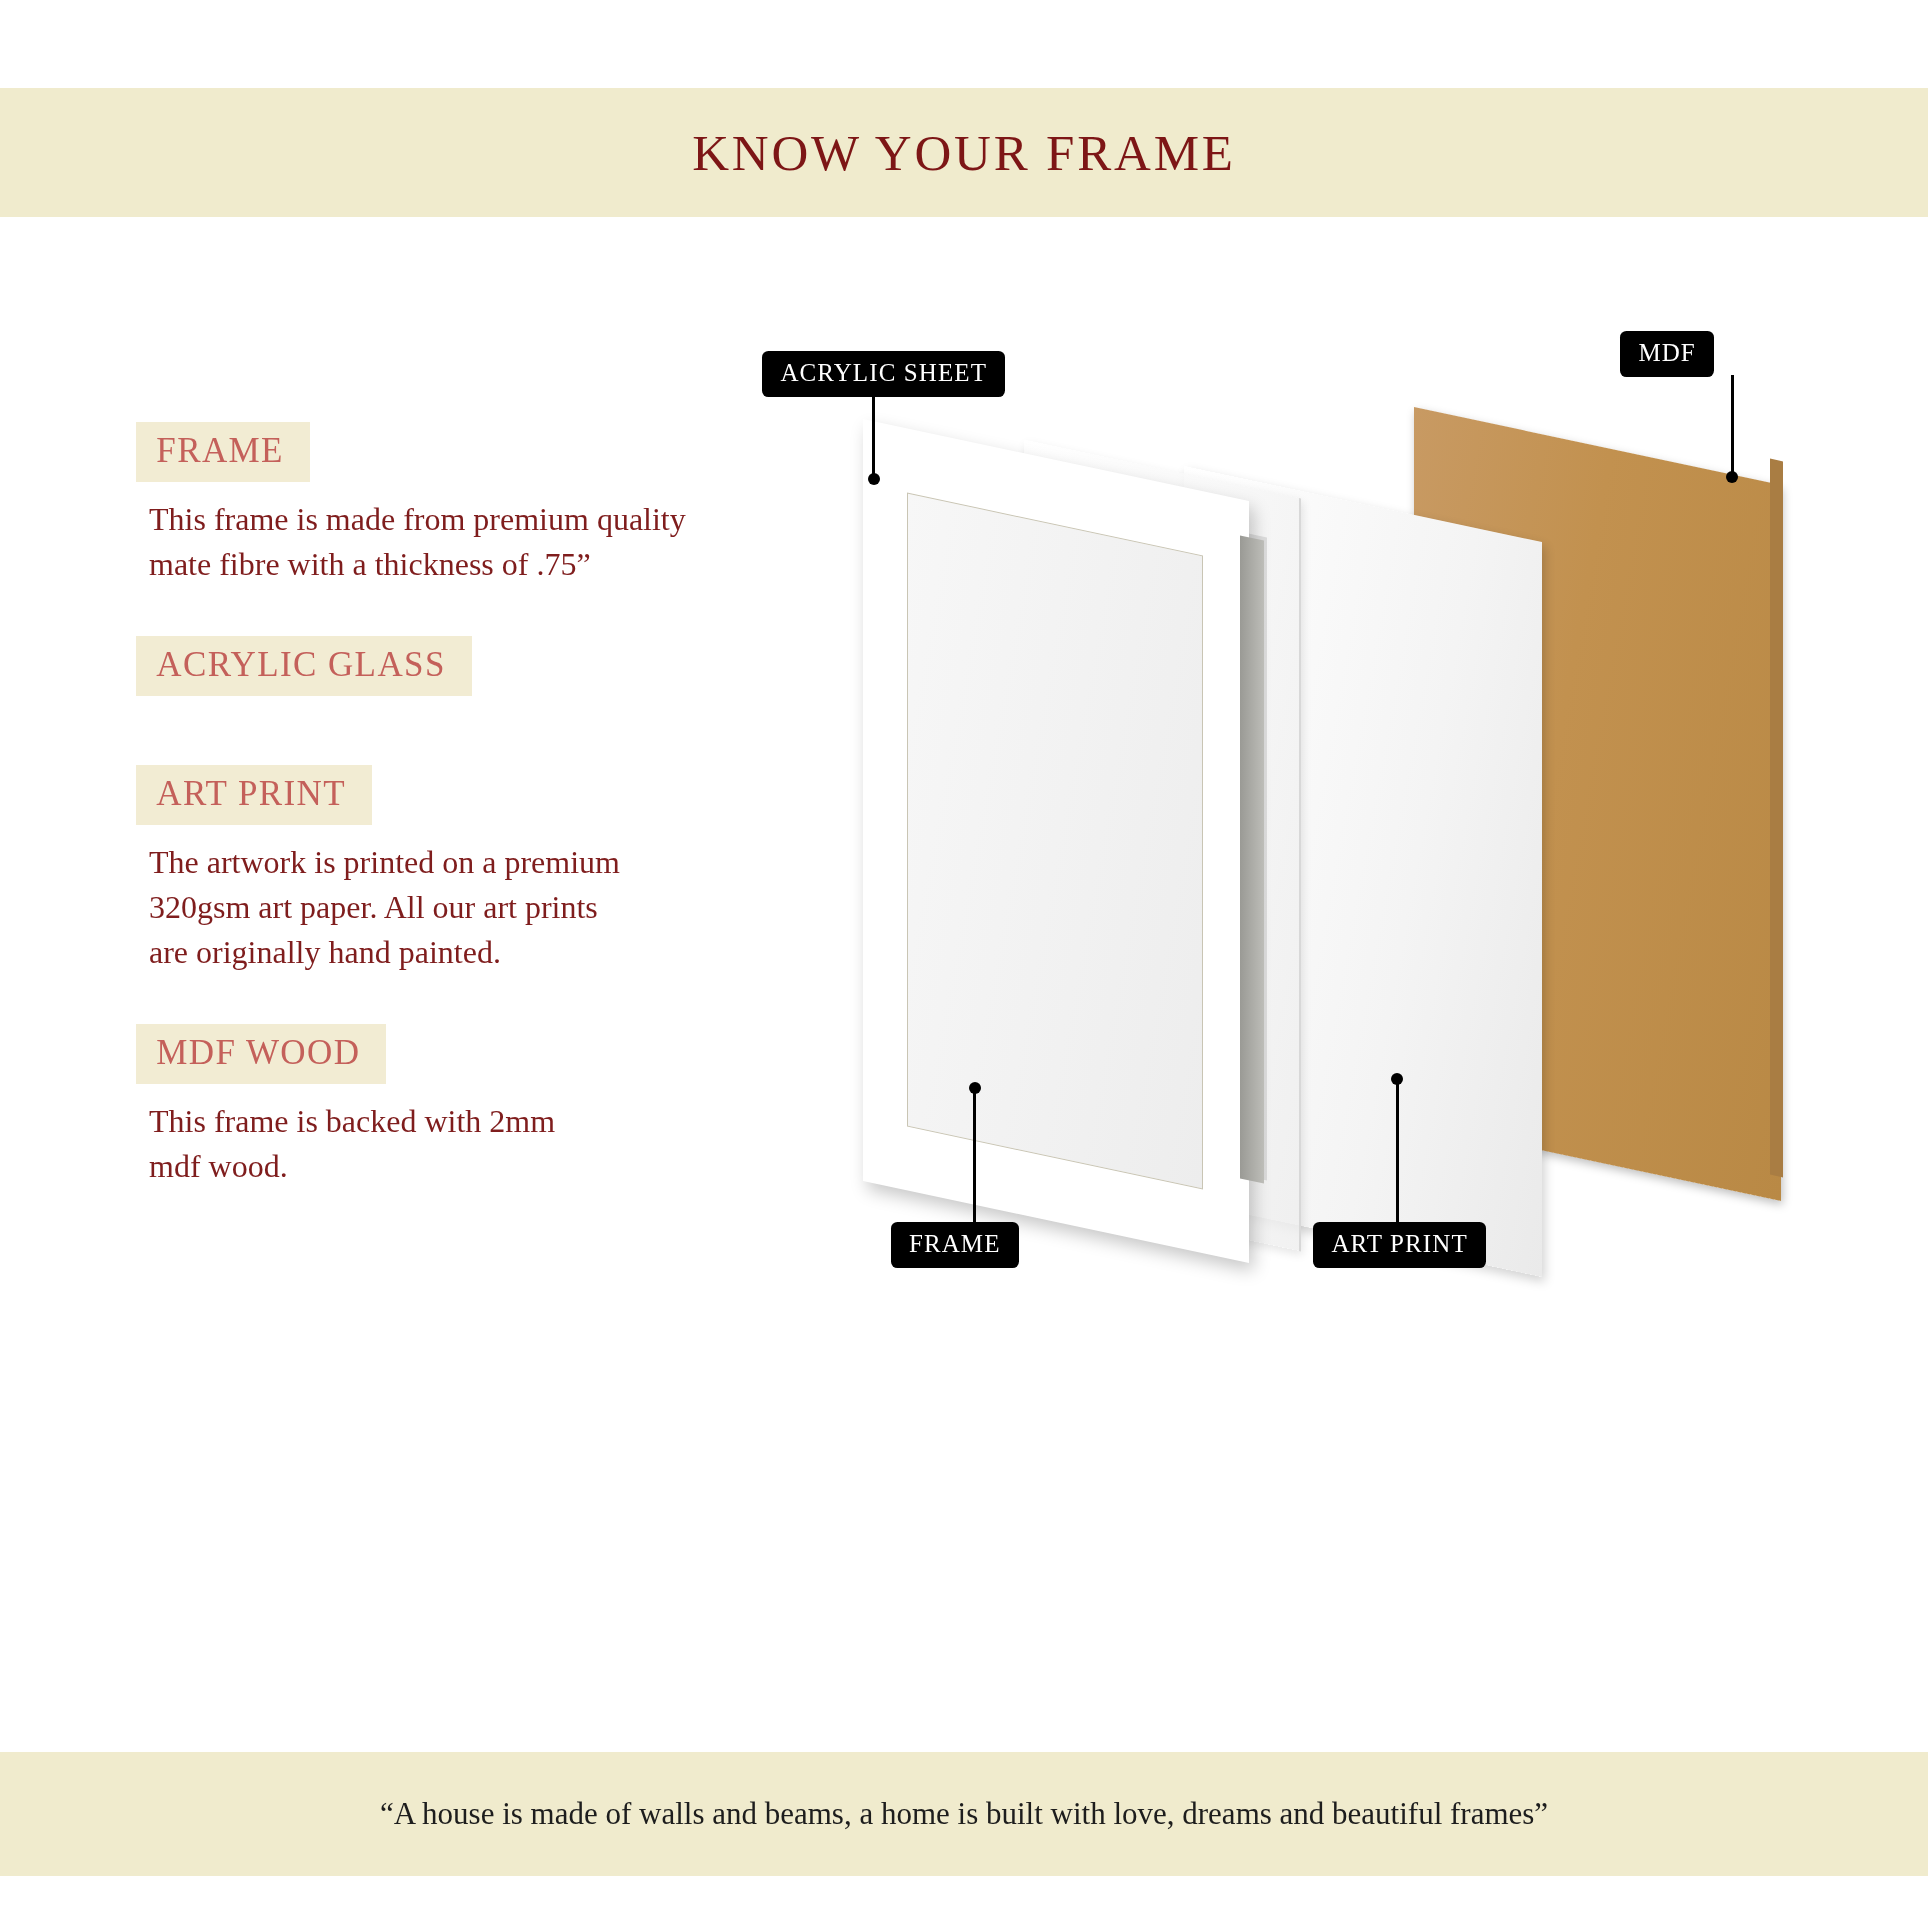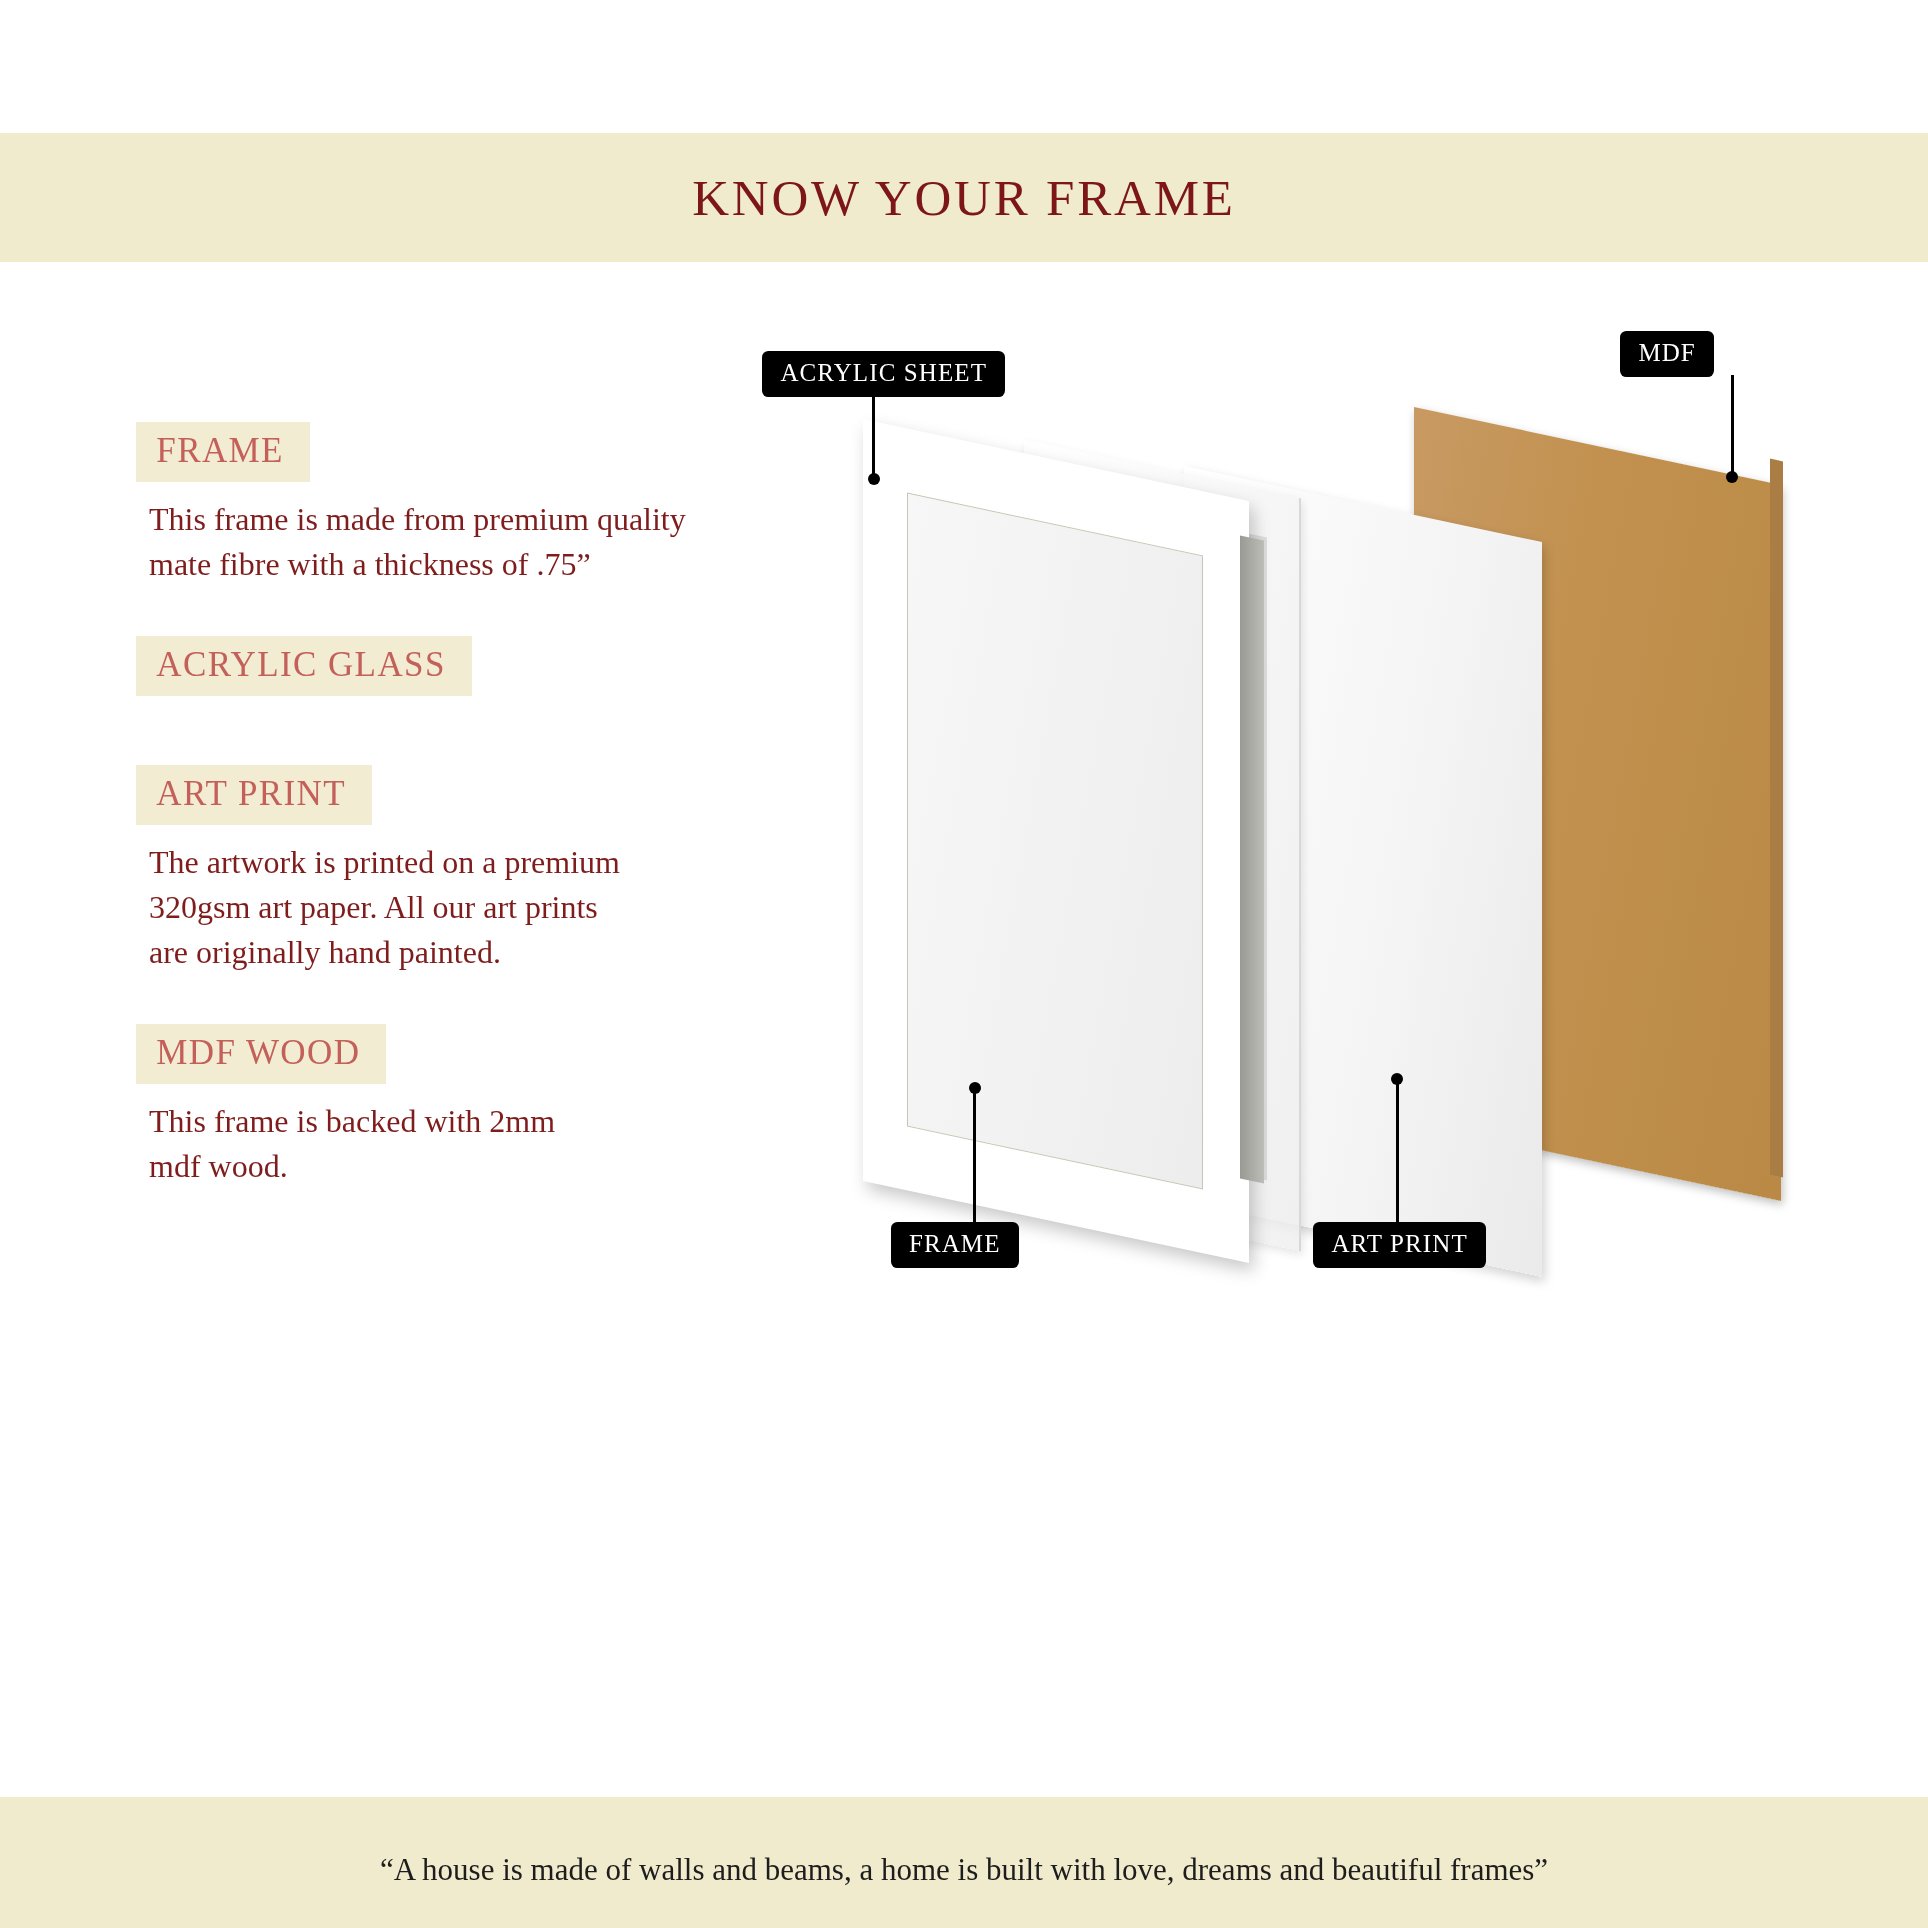--- a/index.html
+++ b/index.html
@@ -17,29 +17,28 @@
 
   
   .band {
     position: absolute;
     left: 0;
     width: 1928px;
     background: #f0ebcd;
     display: flex;
     align-items: center;
     justify-content: center;
-    margin-top: 45px;
   }
   #header-band {
     top: 88px;
     height: 129px;
   }
   #footer-band {
     top: 1752px;
-    height: 147px;
+    height: 124px;
   }
   #page-title {
     font-size: 51px;
     letter-spacing: 2.8px;
     color: #7d1616;
     font-family: "Liberation Serif", serif;
   }
   #footer-quote {
     font-size: 31px;
     line-height: 1.38;

